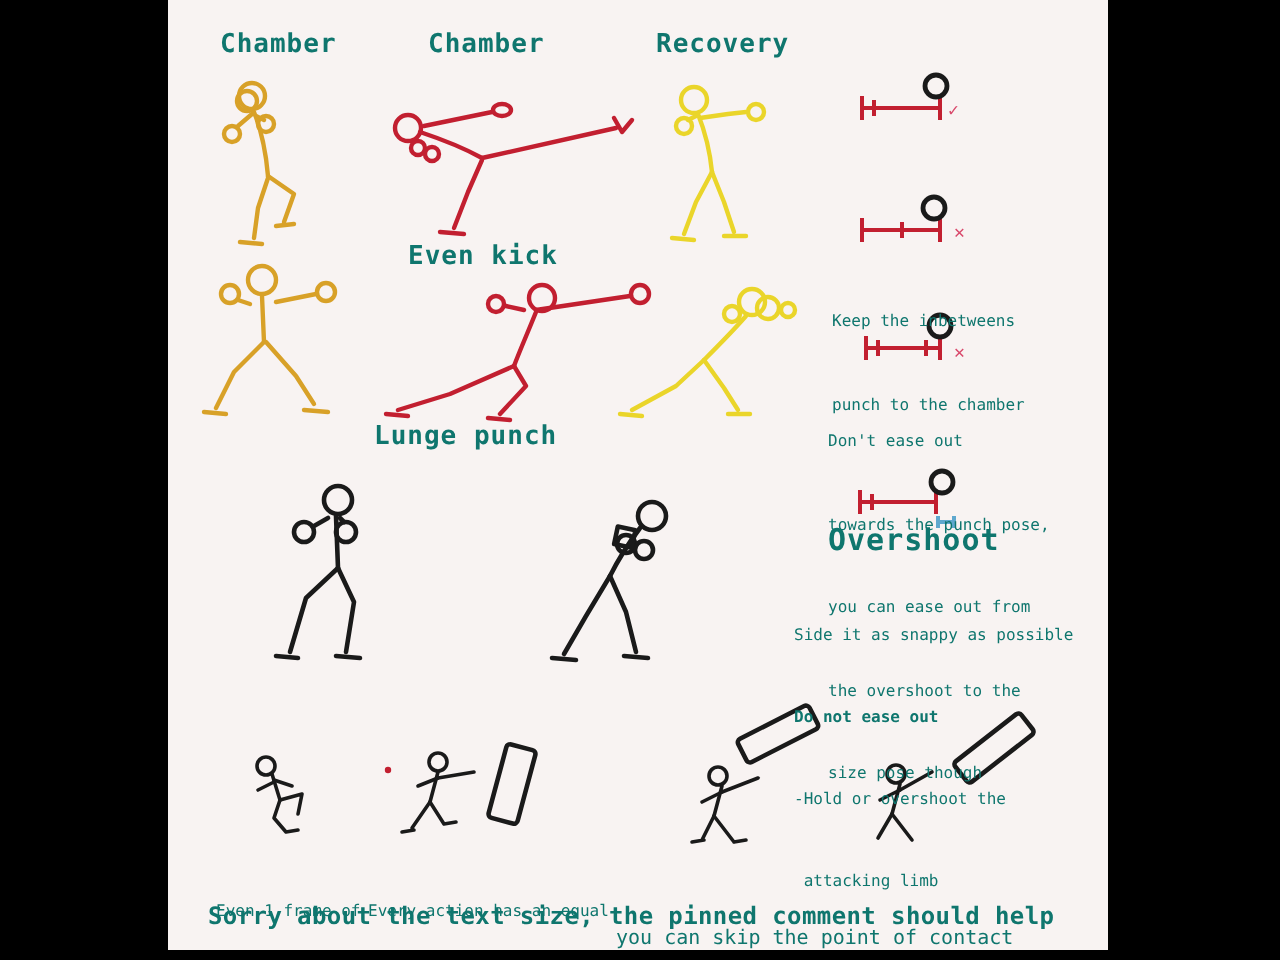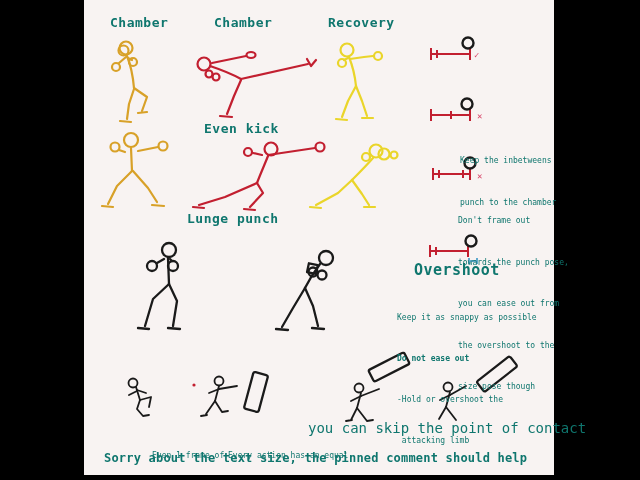--- a/index.html
+++ b/index.html
@@ -2,22 +2,22 @@
 <html><head>
 <meta charset="utf-8">
 <style>
   html,body{margin:0;padding:0;}
   #stage{position:relative;width:640px;height:480px;background:#000;overflow:hidden;
          font-family:"DejaVu Sans Mono",monospace;}
   #canvas{position:absolute;left:84px;top:0;width:470px;height:475px;background:#F8F3F2;}
   #drawing{position:absolute;left:0;top:0;width:640px;height:480px;}
   .t{position:absolute;color:#0f766e;white-space:pre;line-height:1;}
   .h{font-size:13px;font-weight:bold;letter-spacing:0.5px;}
-  .tiny{font-size:14px;}
-  .tinyblock div{font-size:8px;line-height:9.5px;margin-left:44px;}
+  .tiny{font-size:10px;margin-top:44px;}
+  .tinyblock div{font-size:8px;line-height:9.5px;}
   .rules div{font-size:8px;line-height:9px;}
   .bold{font-weight:bold;}
   .overshoot{font-size:15px;font-weight:bold;letter-spacing:0.5px;}
   .footer{font-size:12px;letter-spacing:0.2px;font-weight:bold;}
   svg *{vector-effect:non-scaling-stroke;}
   .fig{fill:none;stroke-linecap:round;stroke-linejoin:round;}
   .gold{stroke:#D8A128;stroke-width:2.2;}
   .yellow{stroke:#EAD52A;stroke-width:2.2;}
   .red{stroke:#C21F30;stroke-width:2.2;}
   .blk{stroke:#1A1A1A;stroke-width:2.3;}
@@ -198,31 +198,31 @@
   <div class="t h" style="left:328px;top:16px;">Recovery</div>
   <div class="t h" style="left:204px;top:122px;">Even kick</div>
   <div class="t h" style="left:187px;top:212px;">Lunge punch</div>
 
   <div class="t tinyblock" style="left:416px;top:124px;">
     <div>Keep the inbetweens</div>
     <div>punch to the chamber</div>
   </div>
 
   <div class="t tinyblock" style="left:414px;top:184px;">
-    <div>Don't frame out</div>
+    <div>Don't ease out</div>
     <div>towards the punch pose,</div>
     <div>you can ease out from</div>
     <div>the overshoot to the</div>
     <div>size pose though</div>
   </div>
 
   <div class="t overshoot" style="left:414px;top:263px;">Overshoot</div>
 
   <div class="t rules" style="left:397px;top:281px;">
-    <div>Keep it as snappy as possible</div>
+    <div>Side it as snappy as possible</div>
     <div class="bold">Do not ease out</div>
     <div>-Hold or overshoot the</div>
     <div> attacking limb</div>
     
     
     
   </div>
 
   <div class="t tinyblock" style="left:108px;top:419px;">
     <div>Even 1 frame of</div>

